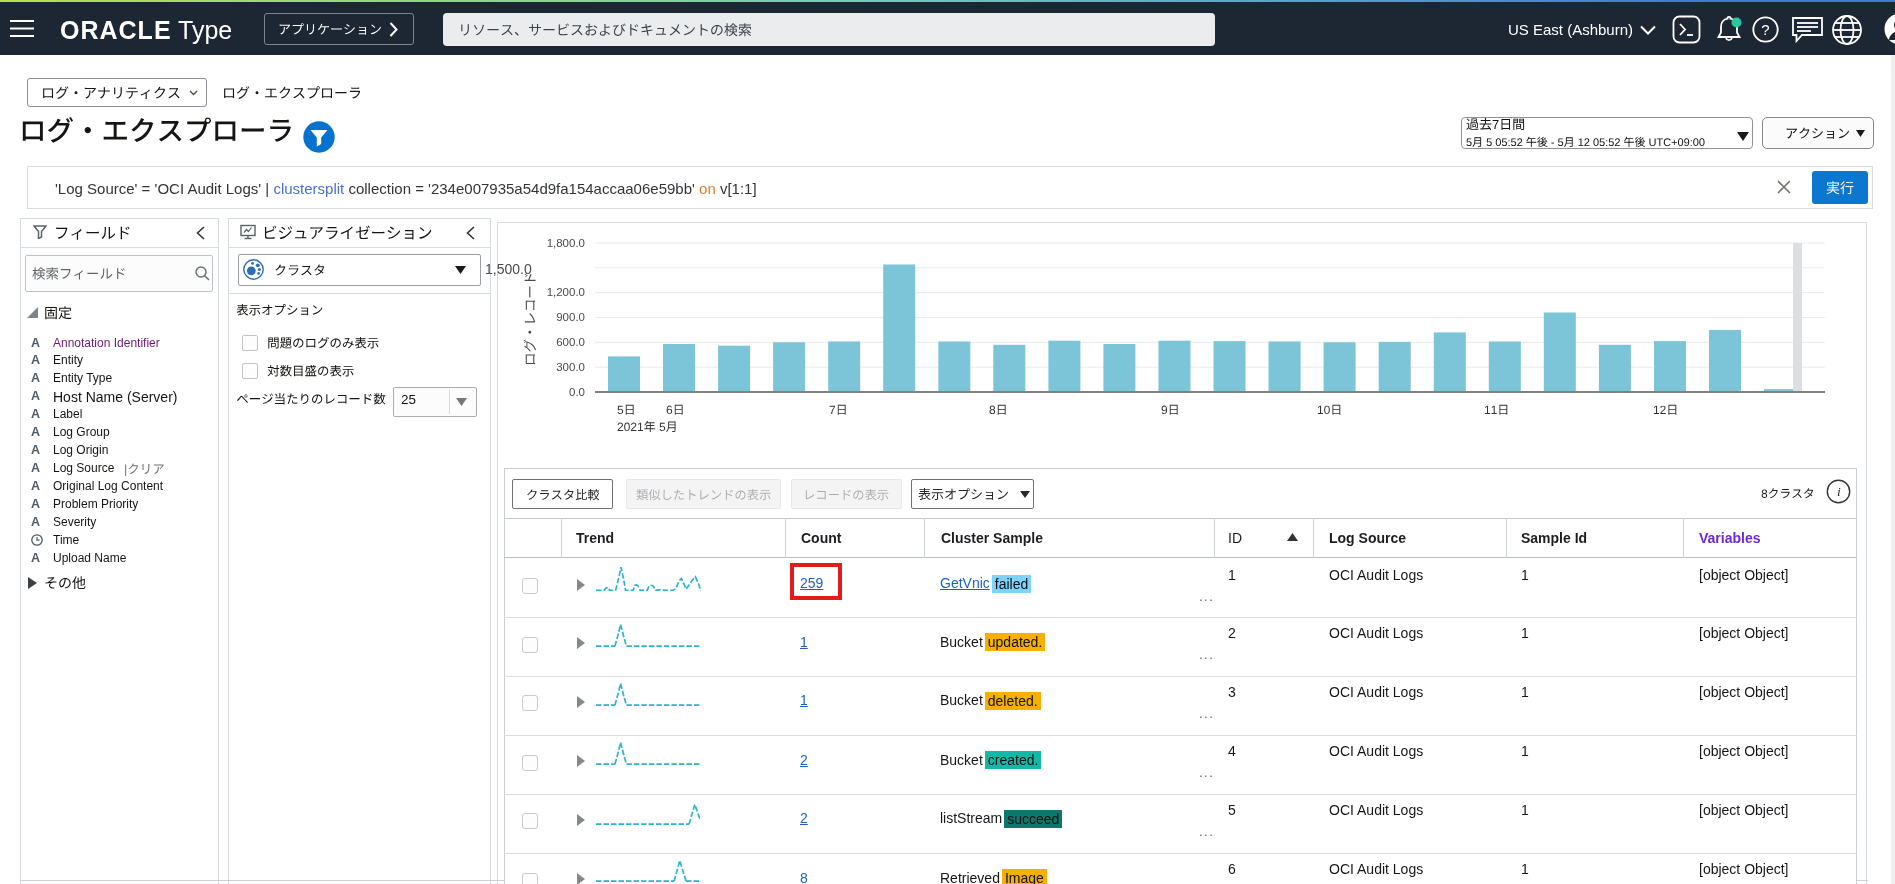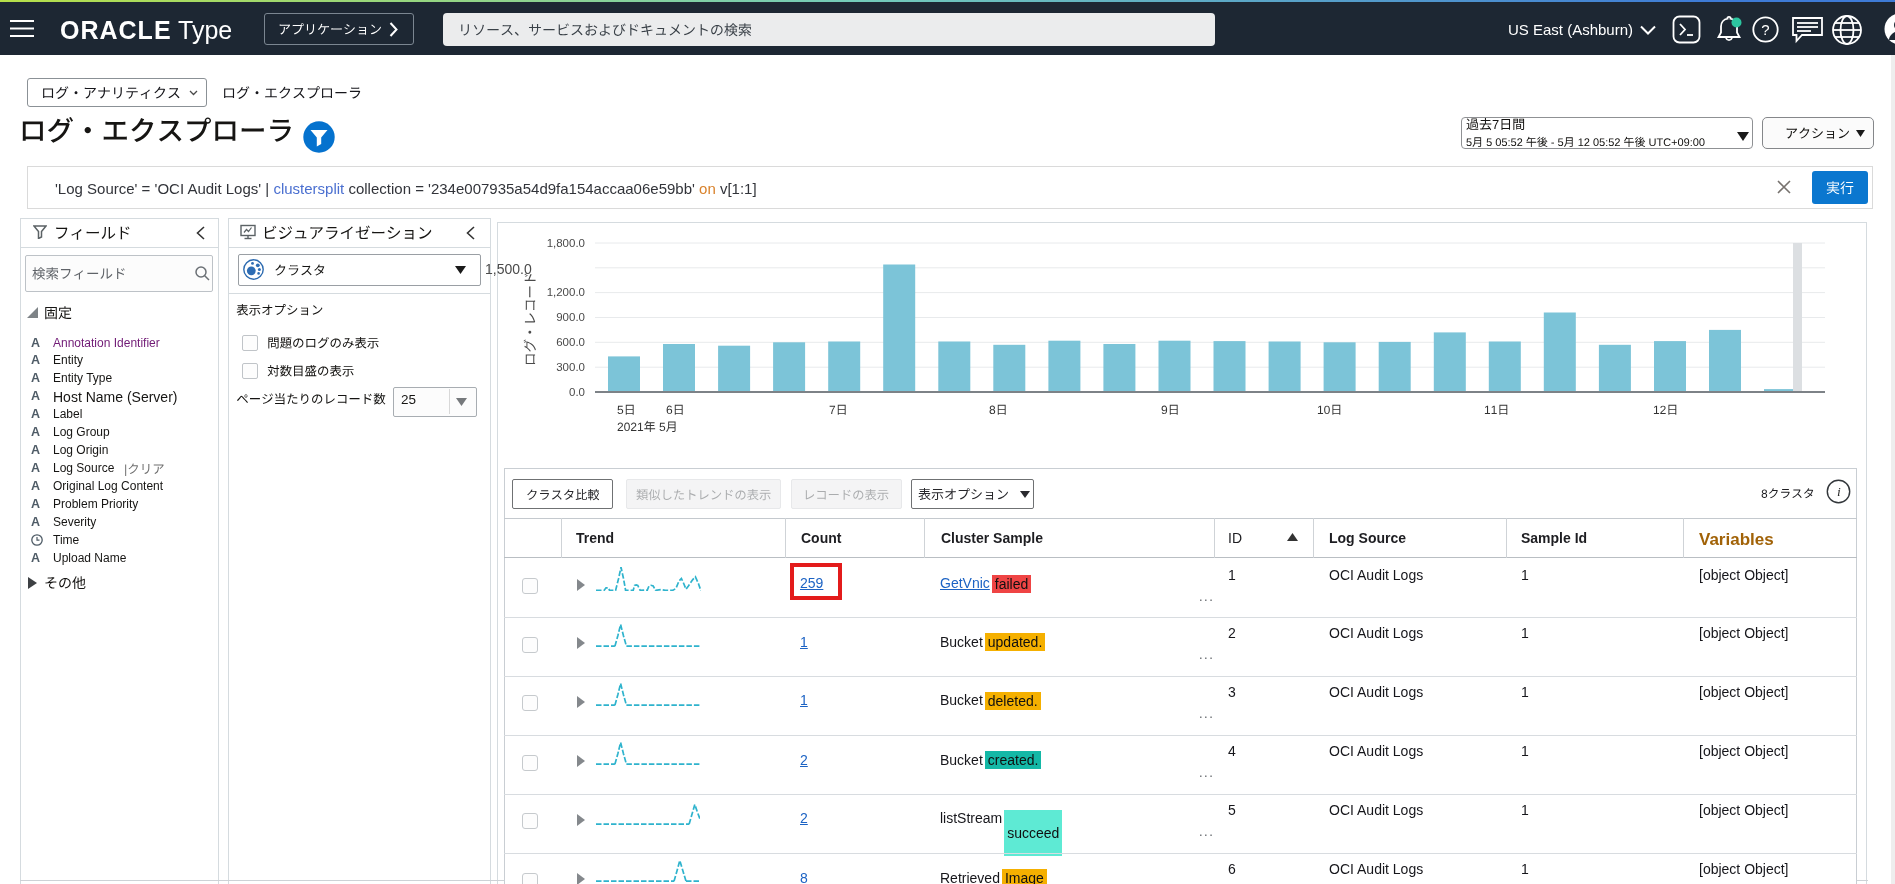--- a/index.html
+++ b/index.html
@@ -816,31 +816,31 @@
 <div class="ab" style="left:1214.0px;top:517.5px;width:0.0px;height:40.5px;border-left:1px solid #cfd3d7"></div>
 <div class="ab" style="left:1313.0px;top:517.5px;width:0.0px;height:40.5px;border-left:1px solid #cfd3d7"></div>
 <div class="ab" style="left:1506.0px;top:517.5px;width:0.0px;height:40.5px;border-left:1px solid #cfd3d7"></div>
 <div class="ab" style="left:1683.0px;top:517.5px;width:0.0px;height:40.5px;border-left:1px solid #cfd3d7"></div>
 <div class="ab t" style="left:576px;top:530px;font-size:14px;font-weight:bold;color:#1d1d21">Trend</div>
 <div class="ab t" style="left:801px;top:530px;font-size:14px;font-weight:bold;color:#1d1d21">Count</div>
 <div class="ab t" style="left:941px;top:530px;font-size:14px;font-weight:bold;color:#1d1d21">Cluster Sample</div>
 <div class="ab t" style="left:1228px;top:530px;font-size:14px;font-weight:normal;color:#1d1d21">ID</div>
 <div class="ab t" style="left:1329px;top:530px;font-size:14px;font-weight:bold;color:#1d1d21">Log Source</div>
 <div class="ab t" style="left:1521px;top:530px;font-size:14px;font-weight:bold;color:#1d1d21">Sample Id</div>
-<div class="ab t" style="left:1699px;top:530px;font-size:17px;font-weight:bold;color:#a16207">Variables</div>
+<div class="ab t" style="left:1699px;top:530px;font-size:14px;font-weight:bold;color:#6d28d9">Variables</div>
 <svg class="ab" style="left:1287px;top:533px" width="11" height="8">
     <path d="M0 8 h11 l-5.5 -8 z" fill="#333"></path>
   </svg>
 <div class="ab" style="left:522.0px;top:578.0px;width:16.0px;height:16.0px;border:1px solid #c6cacd;border-radius:3px;background:#fdfdfd"></div>
 <svg class="ab" style="left:576.5px;top:578.5px" width="8" height="12">
     <path d="M0 0 L8 6 L0 12 z" fill="#84888c"></path>
   </svg>
 <div class="ab t" style="left:800px;top:575.0px;font-size:14px;color:#1c63c4;text-decoration:underline">259</div>
 <div class="ab t" style="left:940px;top:575.0px;font-size:14px;color:#1c63c4;text-decoration:underline">GetVnic</div>
-<div class="ab t" style="left:991.8px;top:574.5px;font-size:14px;color:#101010;background:#ef4444;padding:1px 3px">failed</div>
+<div class="ab t" style="left:991.8px;top:574.5px;font-size:14px;color:#101010;background:#7dd3fc;padding:1px 3px">failed</div>
 <div class="ab t" style="left:1199px;top:588.5px;font-size:13px;color:#5f6368;letter-spacing:1.5px">...</div>
 <div class="ab t" style="left:1228px;top:566.5px;font-size:14px;color:#16161b">1</div>
 <div class="ab t" style="left:1329px;top:566.5px;font-size:14px;color:#16161b">OCI Audit Logs</div>
 <div class="ab t" style="left:1521px;top:566.5px;font-size:14px;color:#16161b">1</div>
 <div class="ab t" style="left:1699px;top:566.5px;font-size:14px;color:#16161b">[object Object]</div>
 <div class="ab" style="left:503.5px;top:617.3px;width:1353.0px;height:0.0px;border-top:1px solid #d8dce0"></div>
 <div class="ab" style="left:522.0px;top:636.8px;width:16.0px;height:16.0px;border:1px solid #c6cacd;border-radius:3px;background:#fdfdfd"></div>
 <svg class="ab" style="left:576.5px;top:637.3px" width="8" height="12">
     <path d="M0 0 L8 6 L0 12 z" fill="#84888c"></path>
   </svg>
@@ -878,21 +878,21 @@
 <div class="ab t" style="left:1329px;top:743.0px;font-size:14px;color:#16161b">OCI Audit Logs</div>
 <div class="ab t" style="left:1521px;top:743.0px;font-size:14px;color:#16161b">1</div>
 <div class="ab t" style="left:1699px;top:743.0px;font-size:14px;color:#16161b">[object Object]</div>
 <div class="ab" style="left:503.5px;top:793.7px;width:1353.0px;height:0.0px;border-top:1px solid #d8dce0"></div>
 <div class="ab" style="left:522.0px;top:813.2px;width:16.0px;height:16.0px;border:1px solid #c6cacd;border-radius:3px;background:#fdfdfd"></div>
 <svg class="ab" style="left:576.5px;top:813.7px" width="8" height="12">
     <path d="M0 0 L8 6 L0 12 z" fill="#84888c"></path>
   </svg>
 <div class="ab t" style="left:800px;top:810.2px;font-size:14px;color:#1c63c4;text-decoration:underline">2</div>
 <div class="ab t" style="left:940px;top:810.2px;font-size:14px;color:#16161b">listStream</div>
-<div class="ab t" style="left:1004.2px;top:809.7px;font-size:14px;color:#101010;background:#5eead4;padding:15px 3px">succeed</div>
+<div class="ab t" style="left:1004.2px;top:809.7px;font-size:14px;color:#101010;background:#0f766e;padding:1px 3px">succeed</div>
 <div class="ab t" style="left:1199px;top:823.7px;font-size:13px;color:#5f6368;letter-spacing:1.5px">...</div>
 <div class="ab t" style="left:1228px;top:801.7px;font-size:14px;color:#16161b">5</div>
 <div class="ab t" style="left:1329px;top:801.7px;font-size:14px;color:#16161b">OCI Audit Logs</div>
 <div class="ab t" style="left:1521px;top:801.7px;font-size:14px;color:#16161b">1</div>
 <div class="ab t" style="left:1699px;top:801.7px;font-size:14px;color:#16161b">[object Object]</div>
 <div class="ab" style="left:503.5px;top:853.4px;width:1353.0px;height:0.0px;border-top:1px solid #d8dce0"></div>
 <div class="ab" style="left:522.0px;top:872.9px;width:16.0px;height:16.0px;border:1px solid #c6cacd;border-radius:3px;background:#fdfdfd"></div>
 <svg class="ab" style="left:576.5px;top:873.4px" width="8" height="12">
     <path d="M0 0 L8 6 L0 12 z" fill="#84888c"></path>
   </svg>

